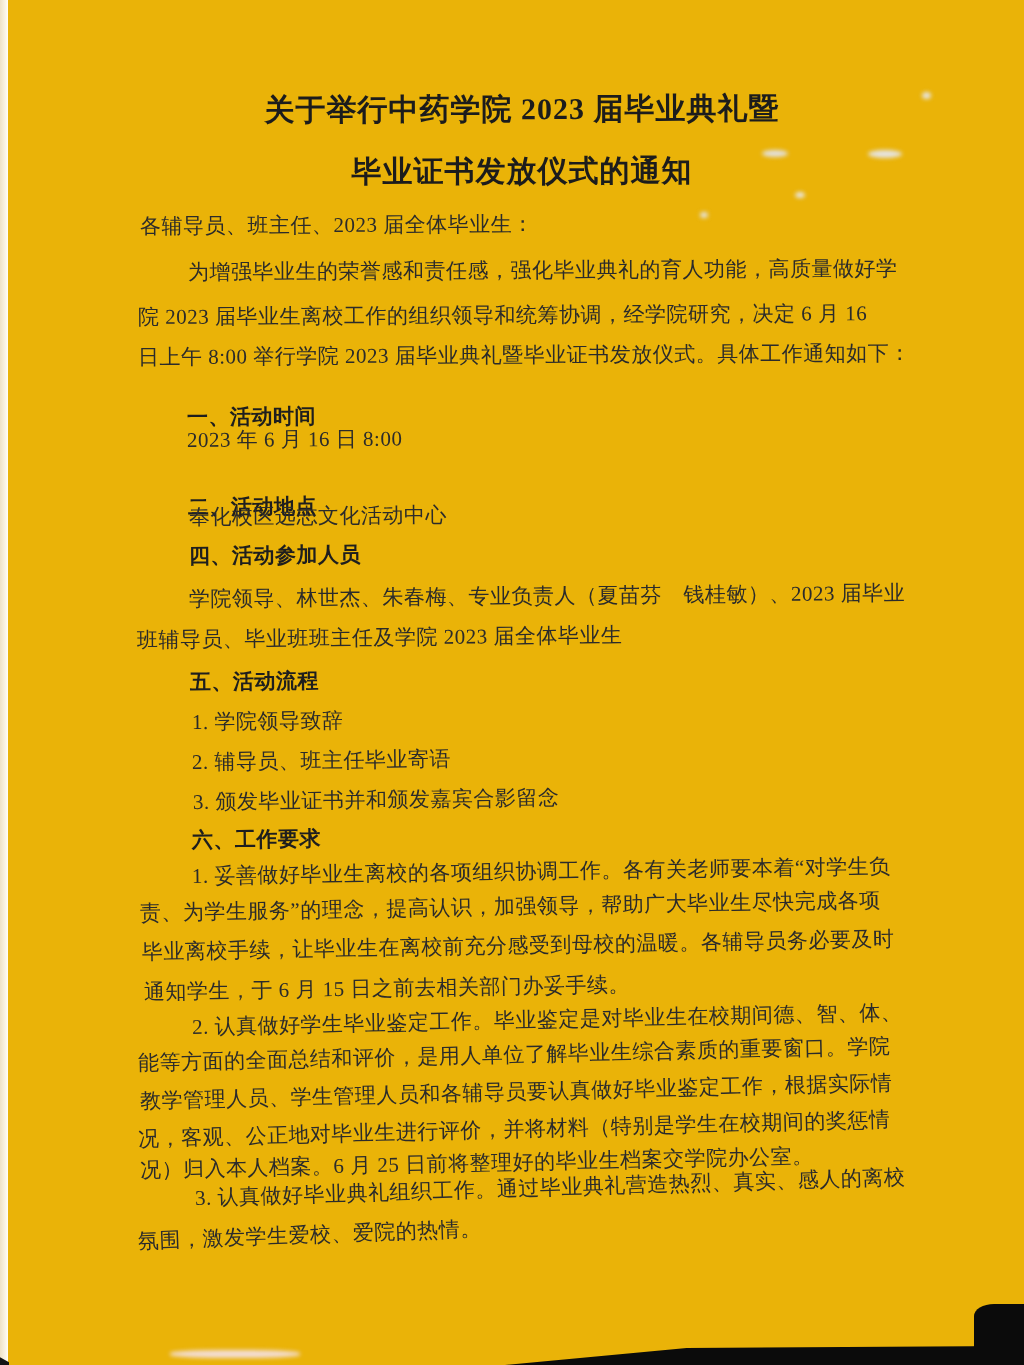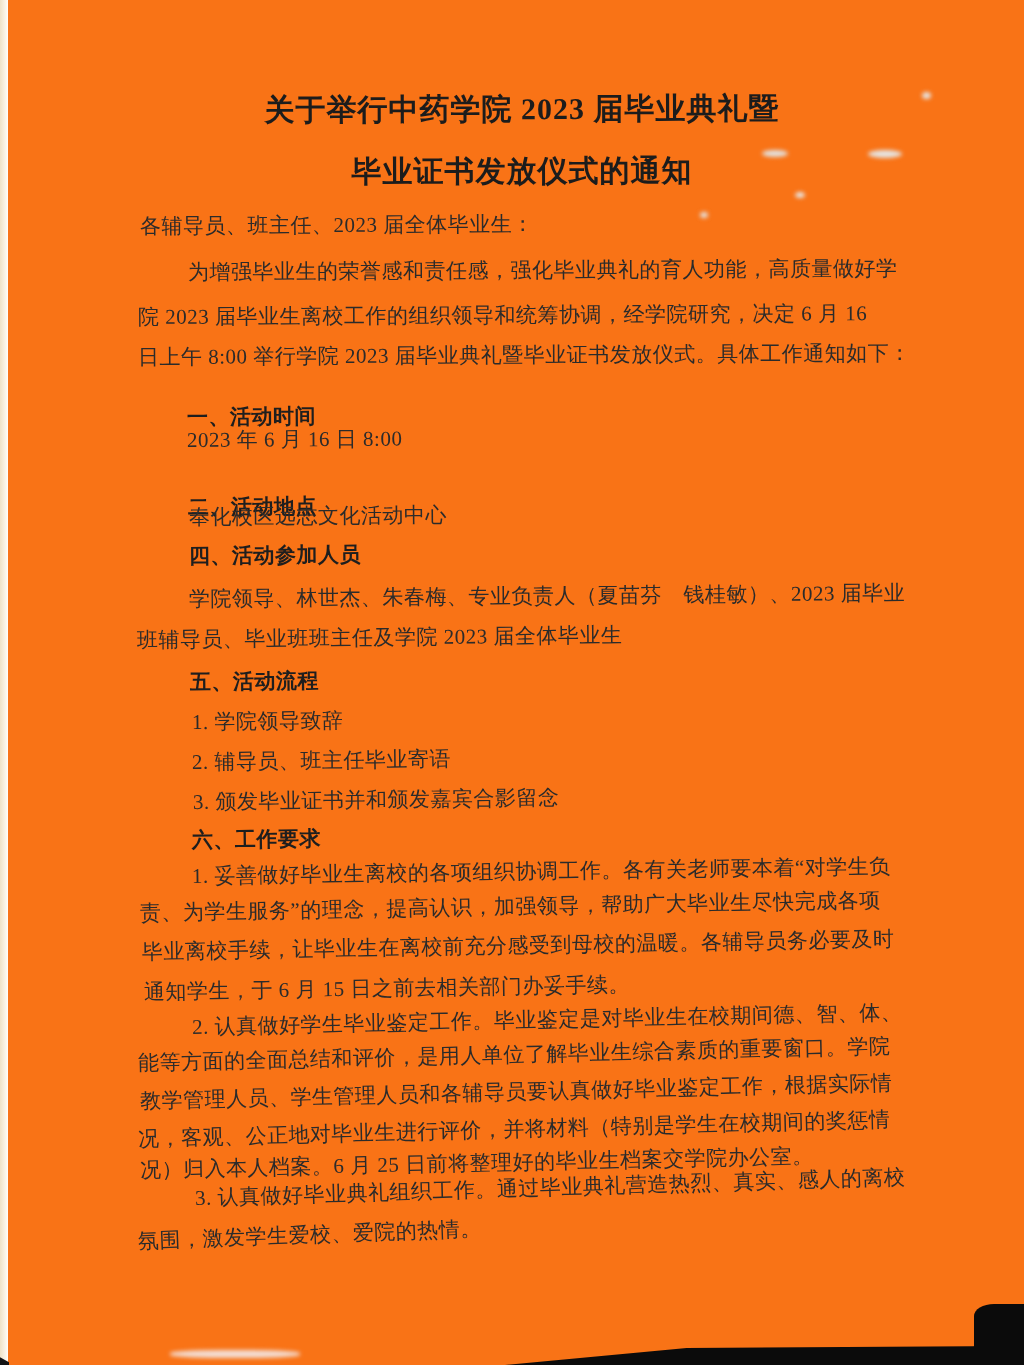--- a/index.html
+++ b/index.html
@@ -3,21 +3,21 @@
 <meta charset="utf-8">
 <style>
   html,body{margin:0;padding:0;}
   body{
     width:1024px;height:1365px;
     background:#e9e9e9;
     font-family:"Liberation Serif","DejaVu Serif",serif;
   }
   .page{
     position:relative;width:1024px;height:1365px;overflow:hidden;
-    background:#f97316;color:#2b2b2b;
+    background:#eab308;color:#2b2b2b;
   }
   .line{
     position:absolute;white-space:nowrap;
     font-size:21px;line-height:30px;
     letter-spacing:0.5px;
     transform-origin:left center;
   }
   .title{
     left:0;right:0;text-align:center;
     font-size:30px;font-weight:bold;color:#1c1c1c;

